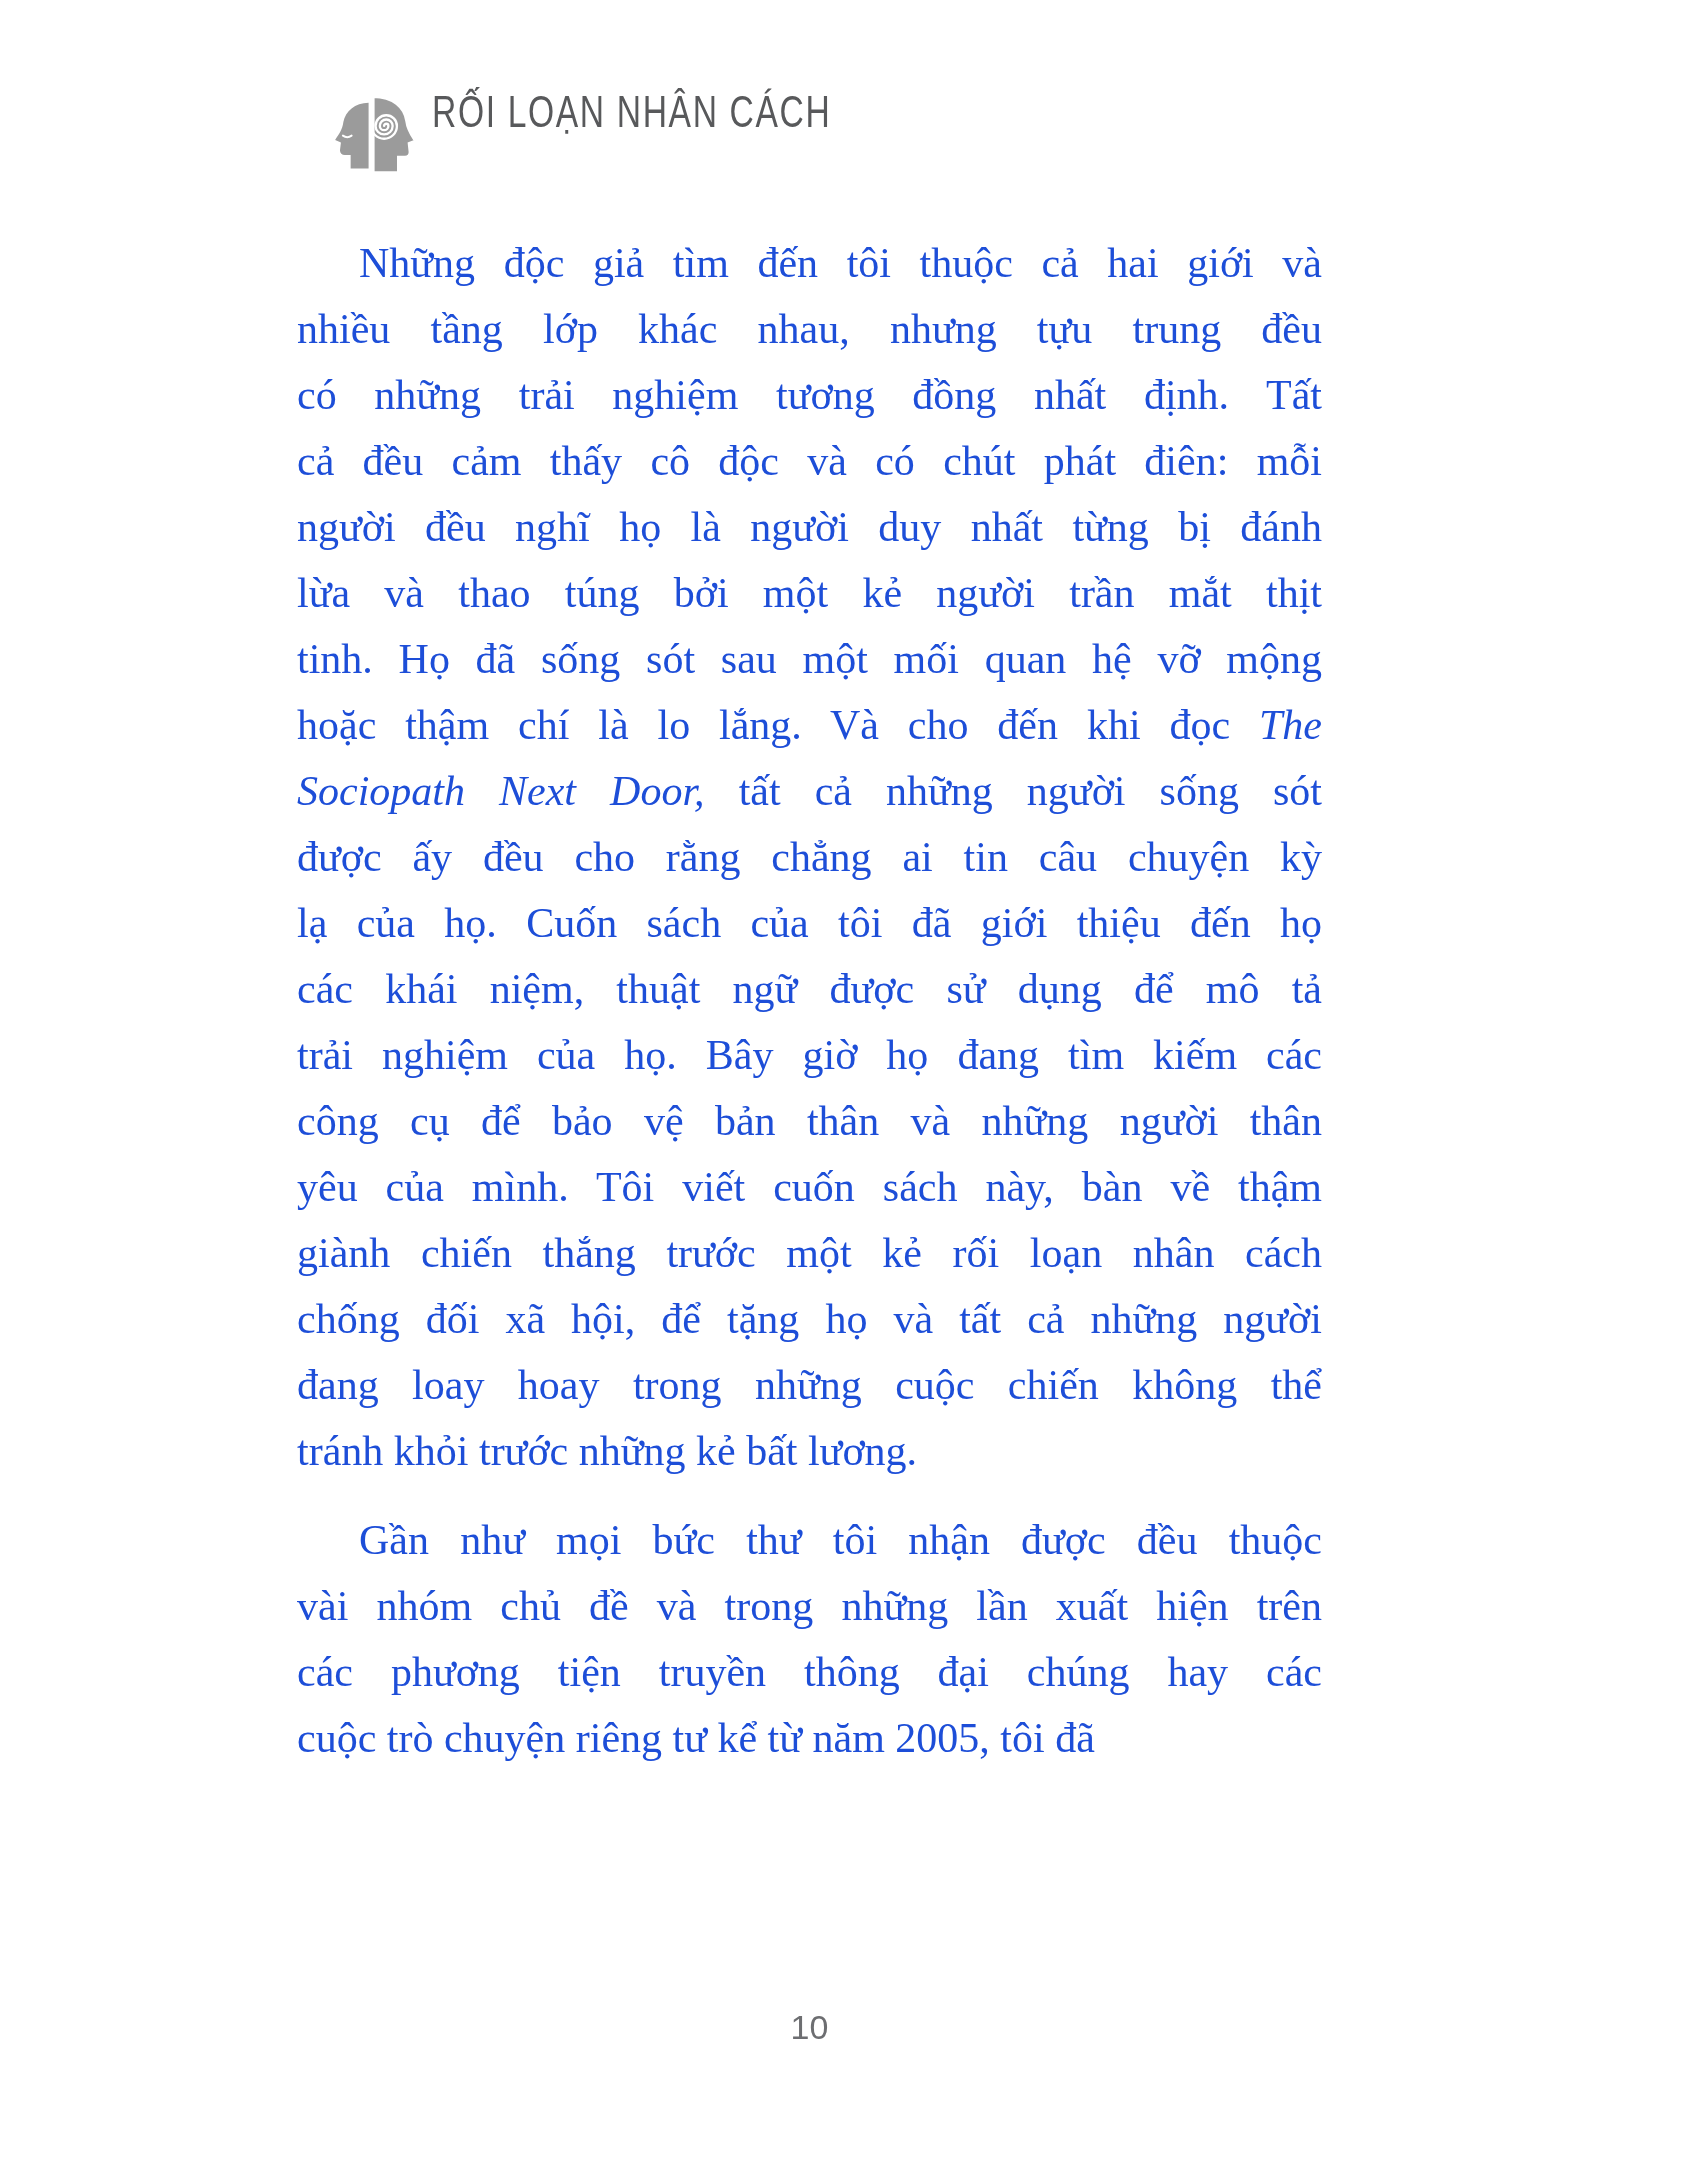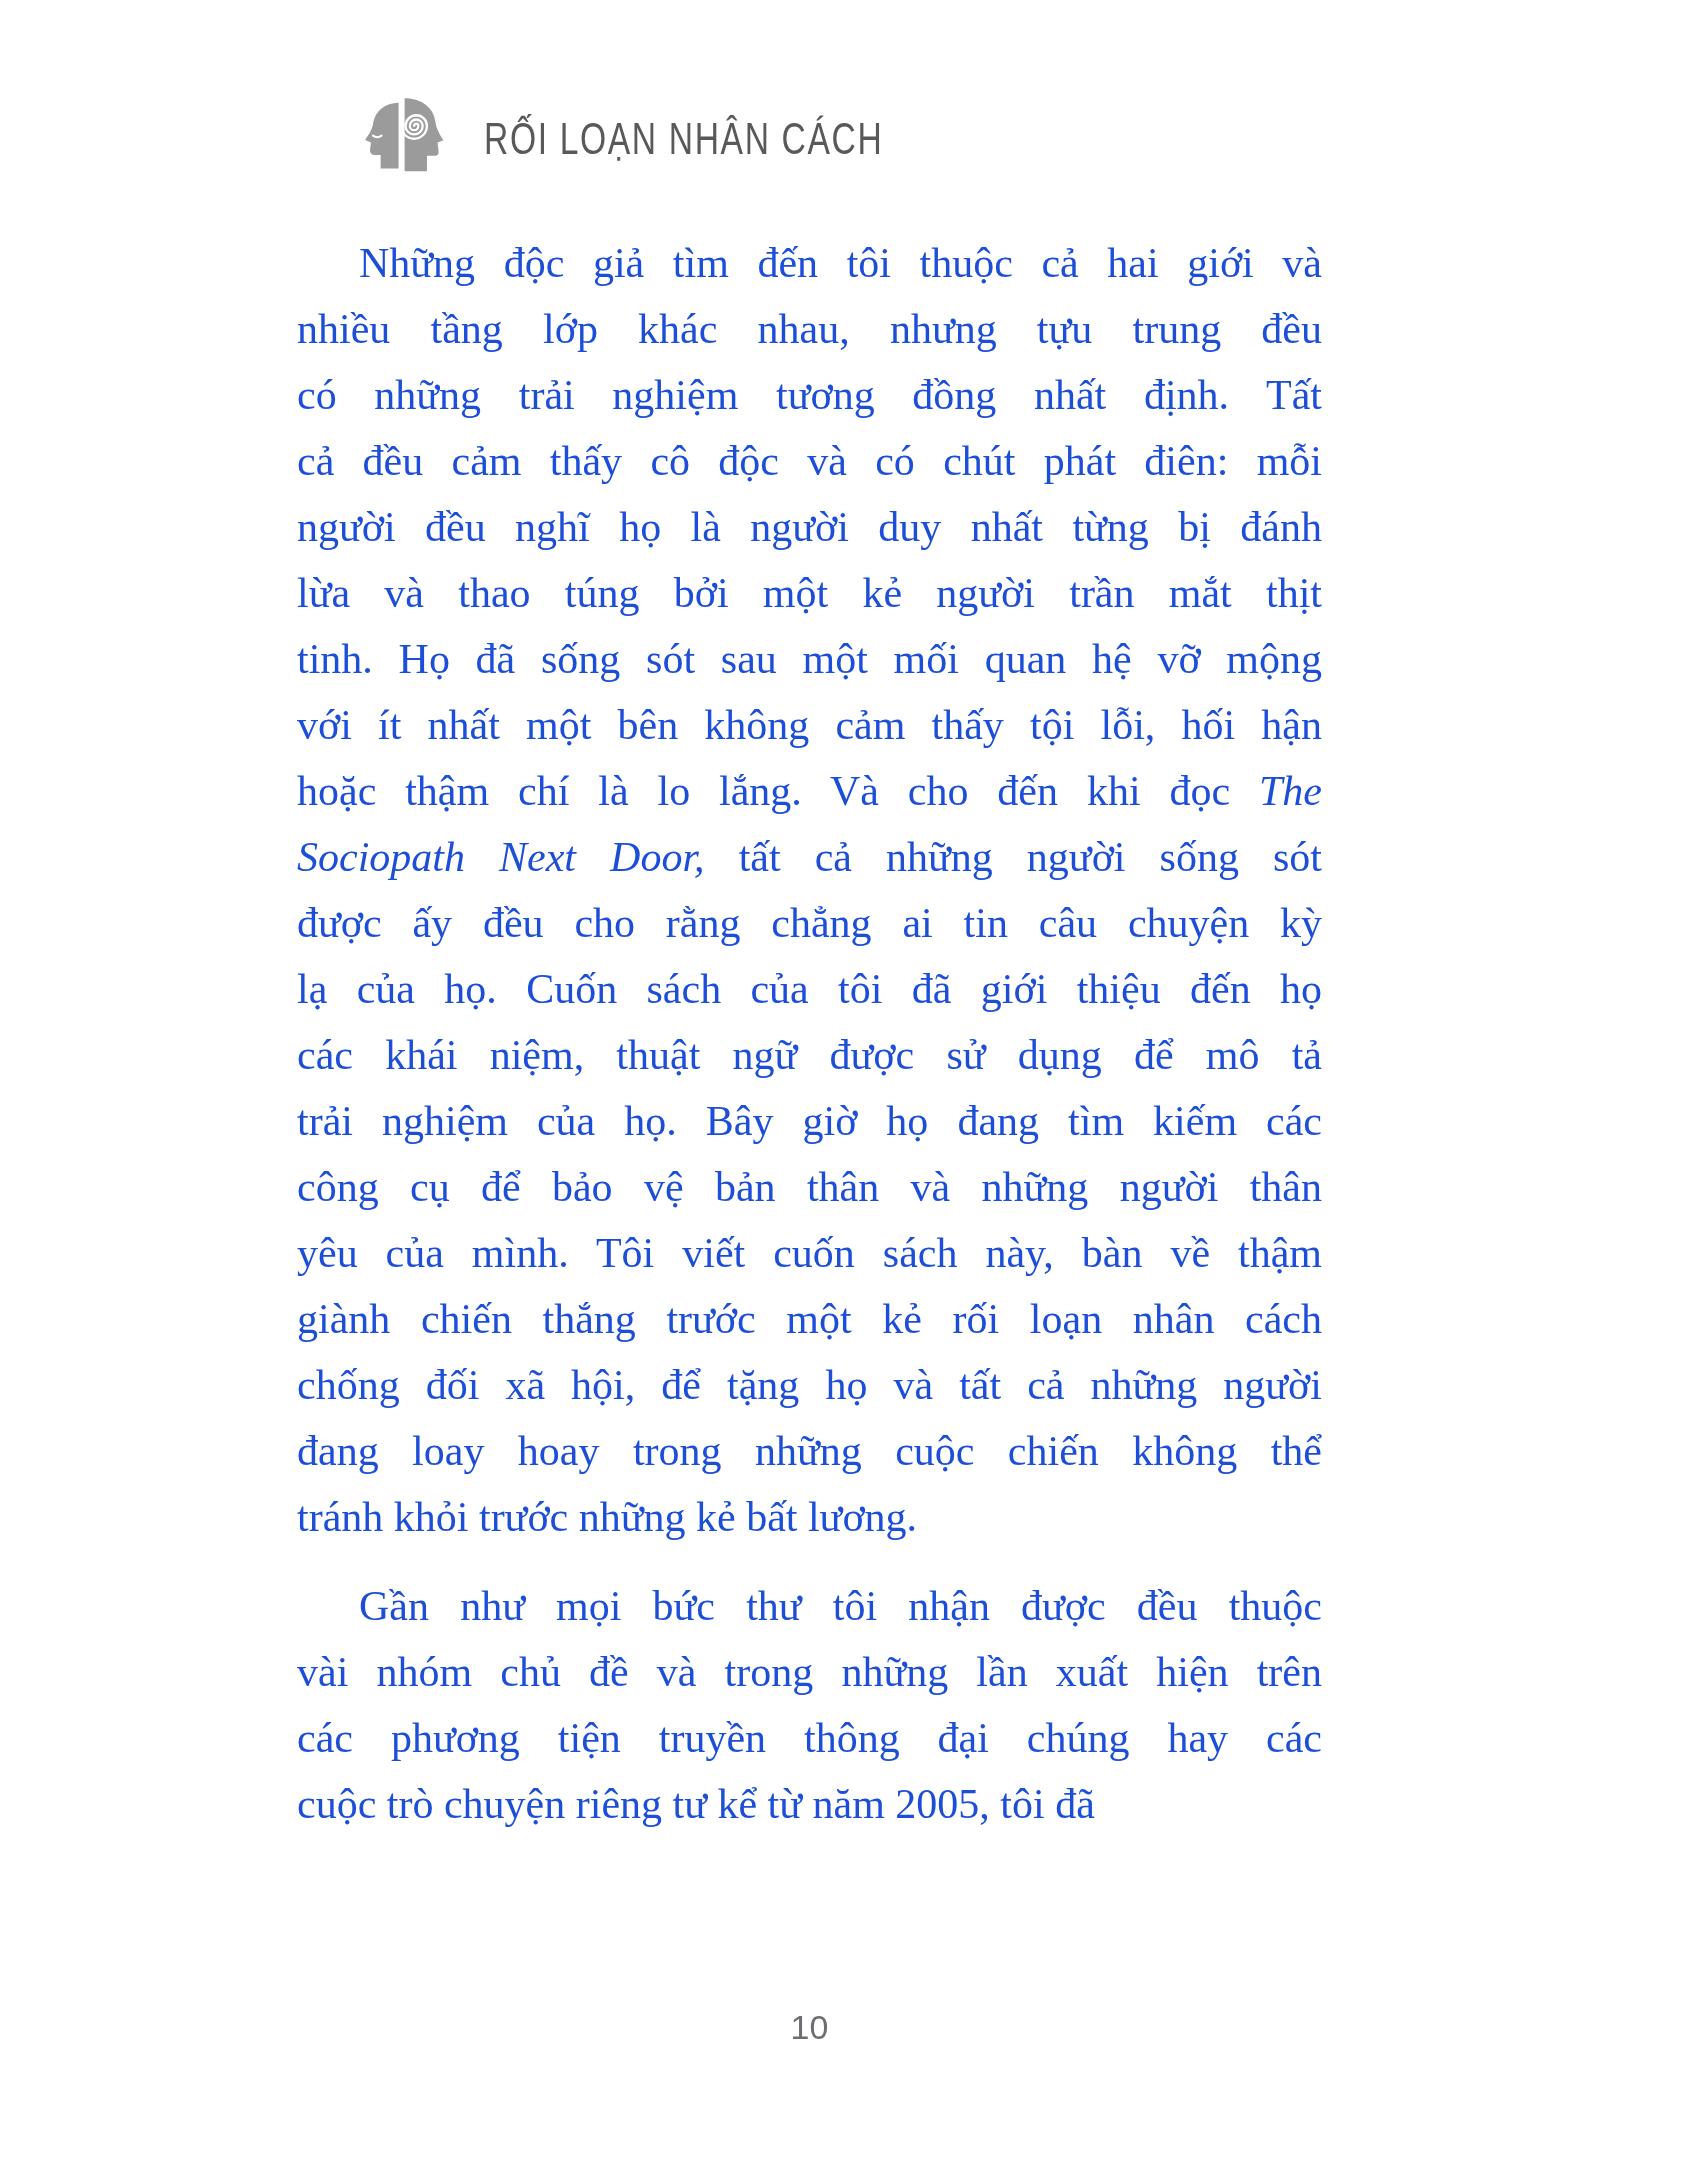--- a/index.html
+++ b/index.html
@@ -5,22 +5,22 @@
   html,body { margin:0; padding:0; background:#ffffff; }
   .page {
     position:relative;
     width:1683px; height:2178px;
     background:#ffffff;
     overflow:hidden;
     font-family:"Liberation Serif", serif;
   }
   
   .header {
-    position:absolute; left:353px; top:91px;
-    display:flex; align-items:center; gap:34px;
+    position:absolute; left:323px; top:91px;
+    display:flex; gap:12px;
   }
   .logo { width:97px; height:97px; flex:0 0 auto; }
   .brand-title {
     display:inline-block;
     font-family:"Liberation Sans", sans-serif;
     font-size:41px; font-weight:400;
     color:#58595b; letter-spacing:2px;
     transform:scale(0.82,1.1); transform-origin:left center;
     white-space:nowrap;
   }
@@ -79,21 +79,20 @@
 
   <div class="body-text">
       <div class="paragraph">
         <div class="line indent"><span>Những độc giả tìm đến tôi thuộc cả hai giới và</span></div>
         <div class="line"><span>nhiều tầng lớp khác nhau, nhưng tựu trung đều</span></div>
         <div class="line"><span>có những trải nghiệm tương đồng nhất định. Tất</span></div>
         <div class="line"><span>cả đều cảm thấy cô độc và có chút phát điên: mỗi</span></div>
         <div class="line"><span>người đều nghĩ họ là người duy nhất từng bị đánh</span></div>
         <div class="line"><span>lừa và thao túng bởi một kẻ người trần mắt thịt</span></div>
         <div class="line"><span>tinh. Họ đã sống sót sau một mối quan hệ vỡ mộng</span></div>
-        <div class="line"><span>với ít nhất một bên không cảm thấy tội lỗi, hối hận</span></div>
         <div class="line"><span>hoặc thậm chí là lo lắng. Và cho đến khi đọc </span><em>The</em></div>
         <div class="line"><em>Sociopath Next Door,</em><span> tất cả những người sống sót</span></div>
         <div class="line"><span>được ấy đều cho rằng chẳng ai tin câu chuyện kỳ</span></div>
         <div class="line"><span>lạ của họ. Cuốn sách của tôi đã giới thiệu đến họ</span></div>
         <div class="line"><span>các khái niệm, thuật ngữ được sử dụng để mô tả</span></div>
         <div class="line"><span>trải nghiệm của họ. Bây giờ họ đang tìm kiếm các</span></div>
         <div class="line"><span>công cụ để bảo vệ bản thân và những người thân</span></div>
         <div class="line"><span>yêu của mình. Tôi viết cuốn sách này, bàn về thậm</span></div>
         <div class="line"><span>giành chiến thắng trước một kẻ rối loạn nhân cách</span></div>
         <div class="line"><span>chống đối xã hội, để tặng họ và tất cả những người</span></div>

